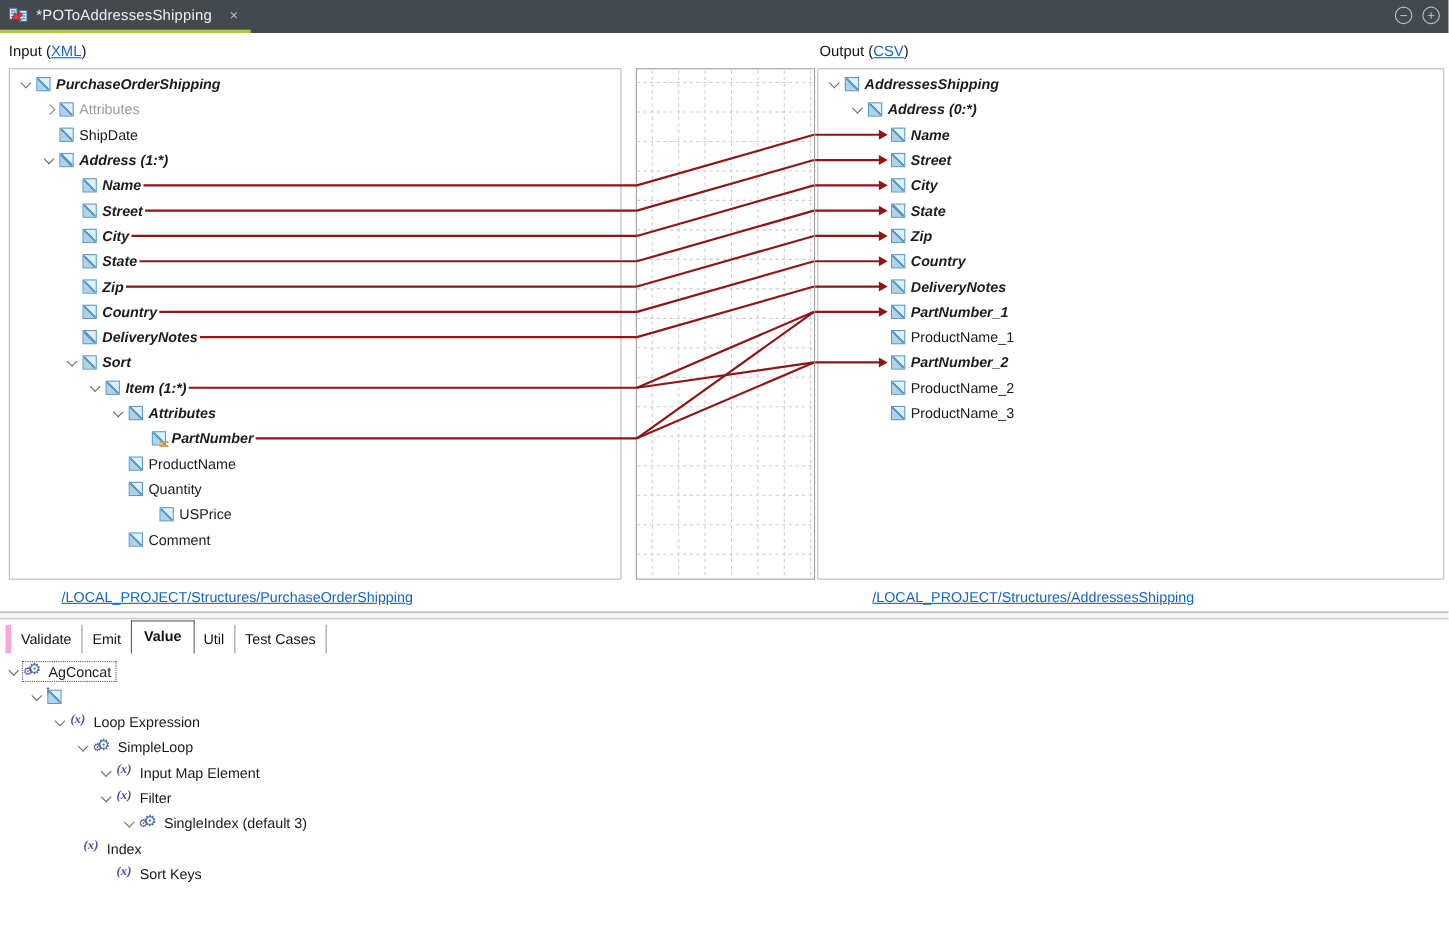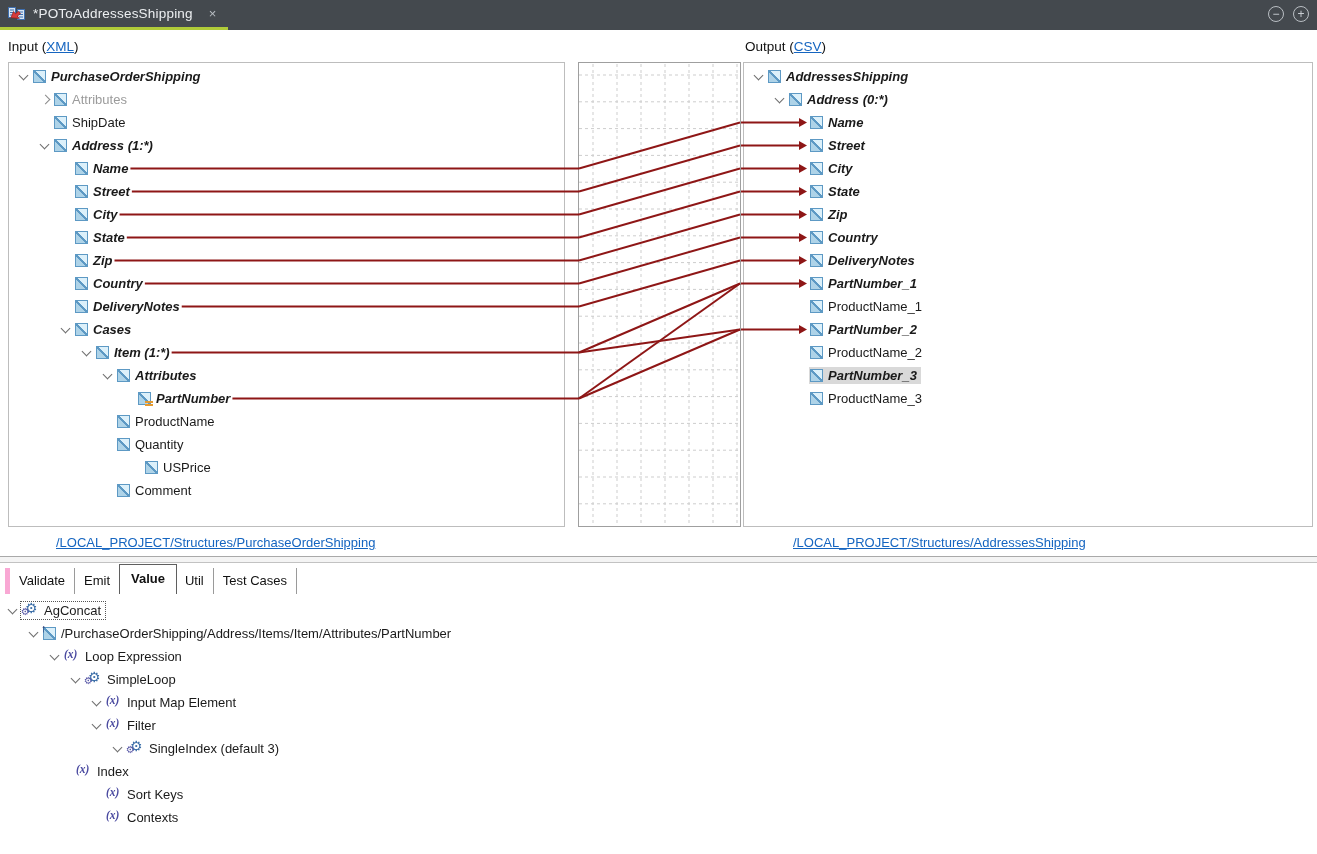--- a/index.html
+++ b/index.html
@@ -188,21 +188,21 @@
           <span class="chev none"></span>
           <span class="lwrap">
             <span class="icon node"></span>
             <span class="lbl emph">DeliveryNotes</span>
           </span>
         </div>
         <div class="trow" style="padding-left: 50px;">
           <span class="chev expanded"></span>
           <span class="lwrap">
             <span class="icon node"></span>
-            <span class="lbl emph">Cases</span>
+            <span class="lbl emph">Sort</span>
           </span>
         </div>
         <div class="trow" style="padding-left: 71px;">
           <span class="chev expanded"></span>
           <span class="lwrap">
             <span class="icon node"></span>
             <span class="lbl emph">Item (1:*)</span>
           </span>
         </div>
         <div class="trow" style="padding-left: 92px;">
@@ -334,27 +334,20 @@
           <span class="lwrap">
             <span class="icon node"></span>
             <span class="lbl emph">PartNumber_2</span>
           </span>
         </div>
         <div class="trow" style="padding-left: 50px;">
           <span class="chev none"></span>
           <span class="lwrap">
             <span class="icon node"></span>
             <span class="lbl">ProductName_2</span>
-          </span>
-        </div>
-        <div class="trow" style="padding-left: 50px;">
-          <span class="chev none"></span>
-          <span class="lwrap selected">
-            <span class="icon node"></span>
-            <span class="lbl emph">PartNumber_3</span>
           </span>
         </div>
         <div class="trow" style="padding-left: 50px;">
           <span class="chev none"></span>
           <span class="lwrap">
             <span class="icon node"></span>
             <span class="lbl">ProductName_3</span>
           </span>
         </div>
       </div>
@@ -381,21 +374,20 @@
             <span class="g1">⚙</span>
             <span class="g2">⚙</span>
           </span>
           <span class="lbl">AgConcat</span>
         </span>
       </div>
       <div class="trow" style="padding-left: 27px;">
         <span class="chev expanded"></span>
         <span class="lwrap">
           <span class="icon mapelem"></span>
-          <span class="lbl">/PurchaseOrderShipping/Address/Items/Item/Attributes/PartNumber</span>
         </span>
       </div>
       <div class="trow" style="padding-left: 48px;">
         <span class="chev expanded"></span>
         <span class="lwrap">
           <span class="icon fx"></span>
           <span class="lbl">Loop Expression</span>
         </span>
       </div>
       <div class="trow" style="padding-left: 69px;">
@@ -437,27 +429,20 @@
         <span class="lwrap">
           <span class="icon fx"></span>
           <span class="lbl">Index</span>
         </span>
       </div>
       <div class="trow" style="padding-left: 90px;">
         <span class="chev none"></span>
         <span class="lwrap">
           <span class="icon fx"></span>
           <span class="lbl">Sort Keys</span>
-        </span>
-      </div>
-      <div class="trow" style="padding-left: 90px;">
-        <span class="chev none"></span>
-        <span class="lwrap">
-          <span class="icon fx"></span>
-          <span class="lbl">Contexts</span>
         </span>
       </div>
     </div>
 
   <svg id="overlay">
       <line x1="593" y1="64" x2="593" y2="526" stroke="#cdcdcd" stroke-width="1" stroke-dasharray="3 3"></line>
       <line x1="617" y1="64" x2="617" y2="526" stroke="#cdcdcd" stroke-width="1" stroke-dasharray="3 3"></line>
       <line x1="641" y1="64" x2="641" y2="526" stroke="#cdcdcd" stroke-width="1" stroke-dasharray="3 3"></line>
       <line x1="665" y1="64" x2="665" y2="526" stroke="#cdcdcd" stroke-width="1" stroke-dasharray="3 3"></line>
       <line x1="689" y1="64" x2="689" y2="526" stroke="#cdcdcd" stroke-width="1" stroke-dasharray="3 3"></line>

